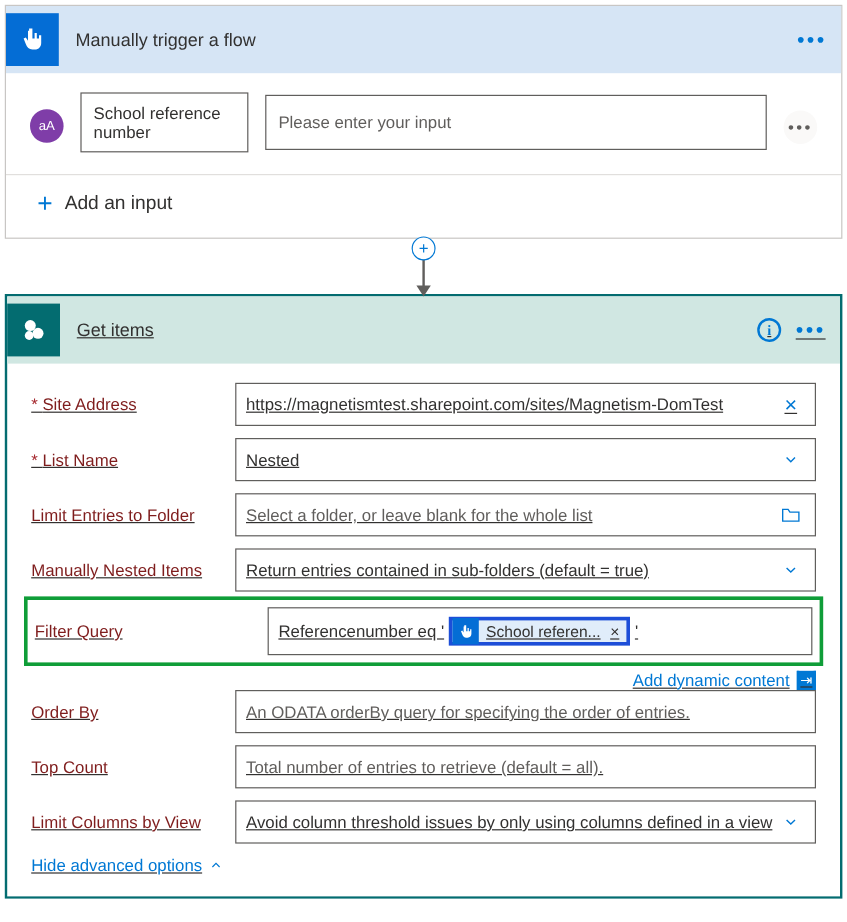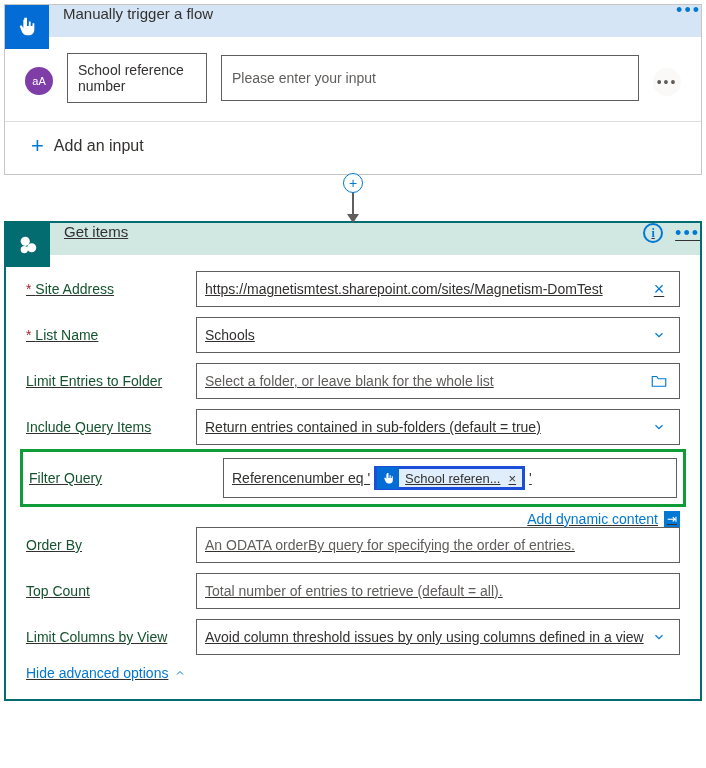--- a/index.html
+++ b/index.html
@@ -1,20 +1,20 @@
 <!DOCTYPE html>
 <html><head>
 <meta charset="utf-8">
 <style>
   * { box-sizing: border-box; margin: 0; padding: 0; }
   body { font-family: "Segoe UI", Arial, sans-serif; font-size: 14px; color: #323130; background: #fff; width: 706px; }
 
   .card { border: 1px solid #c8c6c4; margin: 4px 4px 0 4px; background: #fff; }
 
-  .card-header { display: flex; align-items: flex-start; height: 32px; }
+  .card-header { display: flex; align-items: center; height: 56px; padding-right: 12px; }
   .blue-bg { background: #d6e5f5; }
   .teal-bg { background: #d0e7e2; }
 
   .hdr-icon { width: 44px; height: 44px; display: flex; align-items: center; justify-content: center; color: #fff; }
   .hdr-icon.blue { background: #046dd5; }
   .hdr-icon.teal { background: #036c70; }
   .hdr-icon svg { width: 22px; height: 22px; }
 
   .hdr-title { flex: 1; padding-left: 14px; font-size: 15px; color: #323130; }
   .hdr-actions { display: flex; align-items: center; gap: 12px; }
@@ -37,21 +37,21 @@
 
   
   .connector { display:flex; flex-direction:column; align-items:center; height:48px; }
   .plus-badge { width:20px;height:20px;border-radius:50%;border:1px solid #0078d4;color:#0078d4;background:#fff;display:flex;align-items:center;justify-content:center;font-size:14px;margin-top:-2px;cursor:pointer;position:relative;z-index:2; }
   .arrow-line { width:2px; background:#605e5c; flex:1; margin-top:-2px; }
   .arrow-head { width:0;height:0;border-left:6px solid transparent;border-right:6px solid transparent;border-top:9px solid #605e5c; margin-top:-1px; }
 
   
   .teal-card { border:2px solid #036c70; }
   .form-row { display:flex; align-items:center; margin-bottom:10px; }
-  .label-cell { width:170px; padding-right:8px; font-size:14px; color:#14532d; }
+  .label-cell { width:170px; padding-right:8px; font-size:14px; color:#7f1d1d; }
   .req::before { content:"* "; color:#a4262c; }
   .field { flex:1; border:1px solid #605e5c; height:36px; display:flex; align-items:center; padding:0 8px; background:#fff; position:relative; }
   .field .text { flex:1; white-space:nowrap; overflow:hidden; text-overflow:ellipsis; }
   .field .ph { color:#605e5c; }
   .tail-icon { width:24px; display:flex; align-items:center; justify-content:center; cursor:pointer; }
   .x-icon { color:#0078d4; font-size:18px; font-weight:300; }
   .chev { color:#0078d4; }
   .chev svg { width:14px; height:14px; }
   .folder svg { width:18px;height:18px;stroke:#0078d4;fill:none;stroke-width:1.5; }
 
@@ -131,21 +131,21 @@
       <div class="label-cell req">Site Address</div>
       <div class="field">
         <span class="text">https://magnetismtest.sharepoint.com/sites/Magnetism-DomTest</span>
         <span class="tail-icon x-icon">×</span>
       </div>
     </div>
 
     <div class="form-row">
       <div class="label-cell req">List Name</div>
       <div class="field">
-        <span class="text">Schools</span>
+        <span class="text">Nested</span>
         <span class="tail-icon chev">
             <svg viewBox="0 0 24 24" fill="none" stroke="#0078d4" stroke-width="2">
               <polyline points="6 9 12 15 18 9"></polyline>
             </svg>
           </span>
       </div>
     </div>
 
     <div class="form-row">
       <div class="label-cell">Limit Entries to Folder</div>
@@ -153,21 +153,21 @@
         <span class="text ph">Select a folder, or leave blank for the whole list</span>
         <span class="tail-icon folder">
             <svg viewBox="0 0 24 24">
               <path d="M3 6h6l2 3h10v10H3z"></path>
             </svg>
           </span>
       </div>
     </div>
 
     <div class="form-row">
-      <div class="label-cell">Include Query Items</div>
+      <div class="label-cell">Manually Nested Items</div>
       <div class="field">
         <span class="text">Return entries contained in sub-folders (default = true)</span>
         <span class="tail-icon chev">
             <svg viewBox="0 0 24 24" fill="none" stroke="#0078d4" stroke-width="2">
               <polyline points="6 9 12 15 18 9"></polyline>
             </svg>
           </span>
       </div>
     </div>
 

